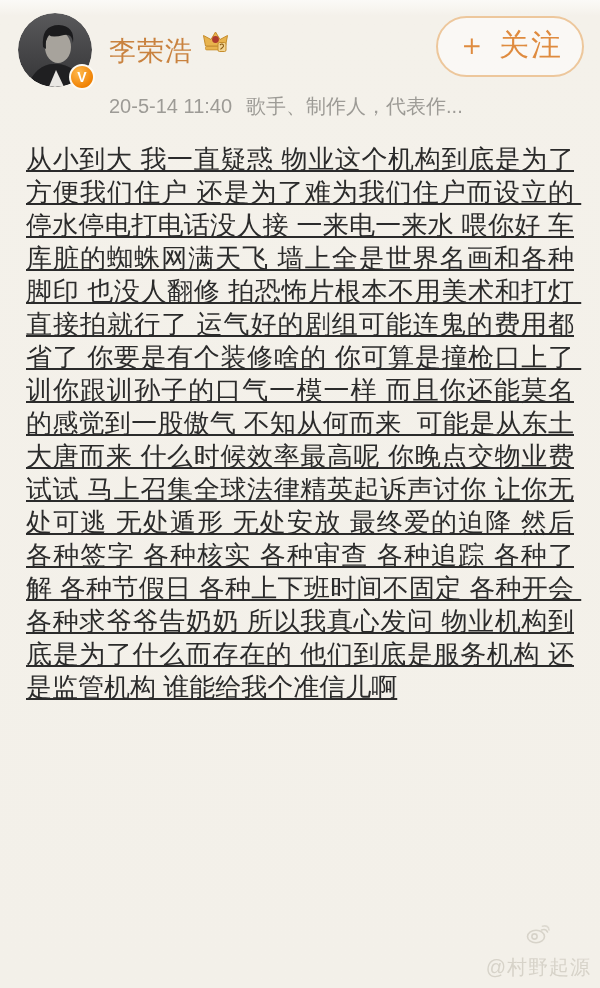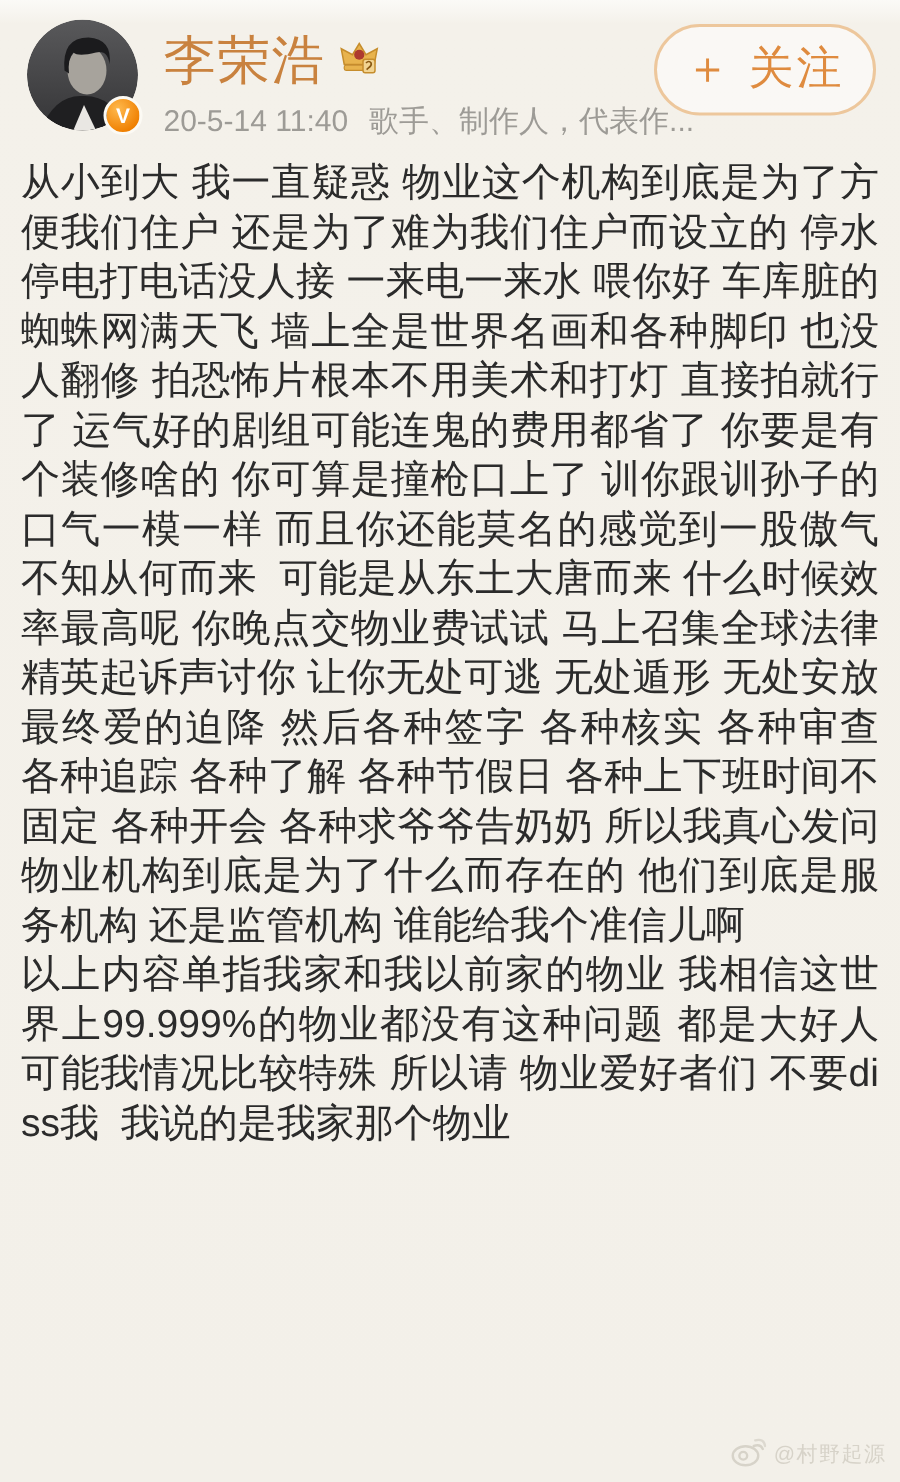--- a/index.html
+++ b/index.html
@@ -16,43 +16,43 @@
   .avatar{width:74px;height:74px;border-radius:50%;display:block;}
   .v-badge{
     position:absolute;right:-3px;bottom:-3px;width:26px;height:26px;
     border-radius:50%;
     background:radial-gradient(circle at 35% 30%,#ffb94d,#ef7f00 75%);
     border:2px solid #fcfaf4;box-sizing:border-box;
     color:#fff;font-size:14px;font-weight:bold;line-height:22px;text-align:center;
   }
   .author-block{margin-left:17px;min-width:0;}
   .name-row{display:flex;align-items:center;gap:9px;margin-top:4px;}
-  .author-name{font-size:35px;color:#c9823f;letter-spacing:1px;}
+  .author-name{font-size:27px;color:#c9823f;letter-spacing:1px;margin-top:16px;}
   .crown-icon{display:inline-block;margin-top:2px;}
-  .meta-row{margin-top:3px;font-size:20px;color:#9d9b96;white-space:nowrap;}
+  .meta-row{margin-top:24px;font-size:20px;color:#9d9b96;white-space:nowrap;}
   .meta-row .time{margin-right:14px;}
   .follow-btn{
     margin-left:auto;flex:0 0 auto;margin-top:3px;margin-right:4px;
     border:2px solid #edc79c;border-radius:999px;
     background:rgba(255,255,255,.5);
     color:#df8b3f;font-size:30px;padding:7px 19px 9px;
     font-family:inherit;cursor:pointer;letter-spacing:2px;white-space:nowrap;
   }
   
   .content{
     padding:11px 14px 0 14px;
     font-size:26px;line-height:33px;color:#2b2b2b;
     word-break:break-all;text-align:justify;
   }
-  .content p{margin:0;white-space:pre-wrap;}
+  .content p{margin:12px;white-space:pre-wrap;text-decoration:underline;}
   
   .watermark{
     position:absolute;right:9px;bottom:7px;
     display:flex;align-items:center;gap:5px;
-    color:#d7d3c9;font-size:14px;letter-spacing:1px;
+    color:#d7d3c9;font-size:20px;letter-spacing:1px;flex-direction:column;
   }
 </style>
 </head>
 <body>
 
 <div class="header">
   <div class="avatar-wrap">
     <svg class="avatar" viewBox="0 0 74 74">
       <defs>
         <clipPath id="avclip">
@@ -90,21 +90,20 @@
     <div class="meta-row">
       <span class="time">20-5-14 11:40</span><span>歌手、制作人，代表作...</span>
     </div>
   </div>
 
   <button class="follow-btn">＋ 关注</button>
 </div>
 
 <div class="content">
   <p>从小到大 我一直疑惑 物业这个机构到底是为了方便我们住户 还是为了难为我们住户而设立的 停水停电打电话没人接 一来电一来水 喂你好 车库脏的蜘蛛网满天飞 墙上全是世界名画和各种脚印 也没人翻修 拍恐怖片根本不用美术和打灯 直接拍就行了 运气好的剧组可能连鬼的费用都省了 你要是有个装修啥的 你可算是撞枪口上了 训你跟训孙子的口气一模一样 而且你还能莫名的感觉到一股傲气 不知从何而来  可能是从东土大唐而来 什么时候效率最高呢 你晚点交物业费试试 马上召集全球法律精英起诉声讨你 让你无处可逃 无处遁形 无处安放 最终爱的迫降 然后各种签字 各种核实 各种审查 各种追踪 各种了解 各种节假日 各种上下班时间不固定 各种开会 各种求爷爷告奶奶 所以我真心发问 物业机构到底是为了什么而存在的 他们到底是服务机构 还是监管机构 谁能给我个准信儿啊</p>
-  <p>以上内容单指我家和我以前家的物业 我相信这世界上99.999%的物业都没有这种问题 都是大好人 可能我情况比较特殊 所以请 物业爱好者们 不要diss我  我说的是我家那个物业</p>
 </div>
 
 <div class="watermark">
   <span>
     <svg width="24" height="20" viewBox="0 0 24 20" fill="none" stroke="#d7d3c9" stroke-width="1.6">
       <ellipse cx="10" cy="12.5" rx="8.5" ry="6.3"></ellipse>
       <circle cx="8.5" cy="12.5" r="2.6"></circle>
       <path d="M15.5 6 Q20 4.5 21.5 8" stroke-linecap="round"></path>
       <path d="M16.5 2.2 Q22.5 0.8 23 6" stroke-linecap="round" opacity="0.8"></path>
     </svg>

